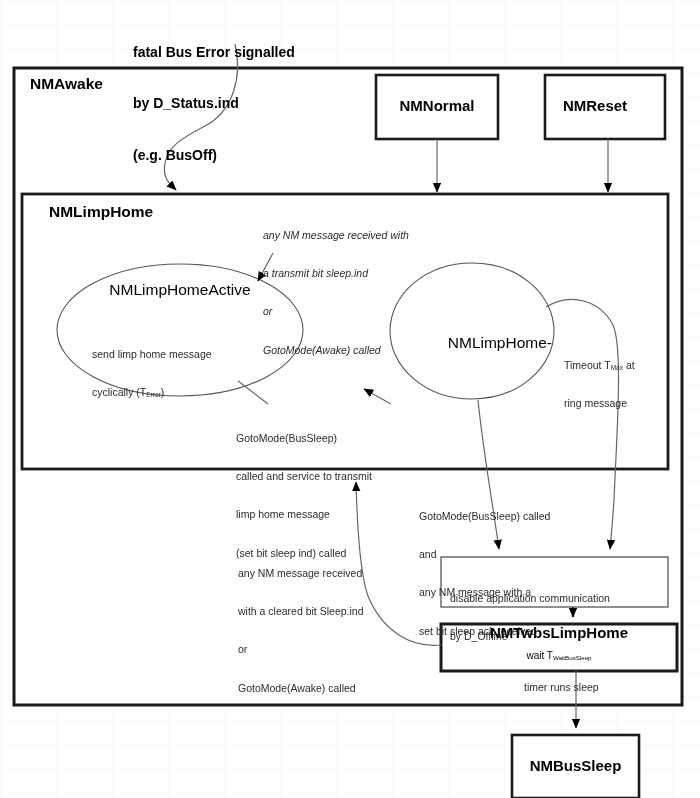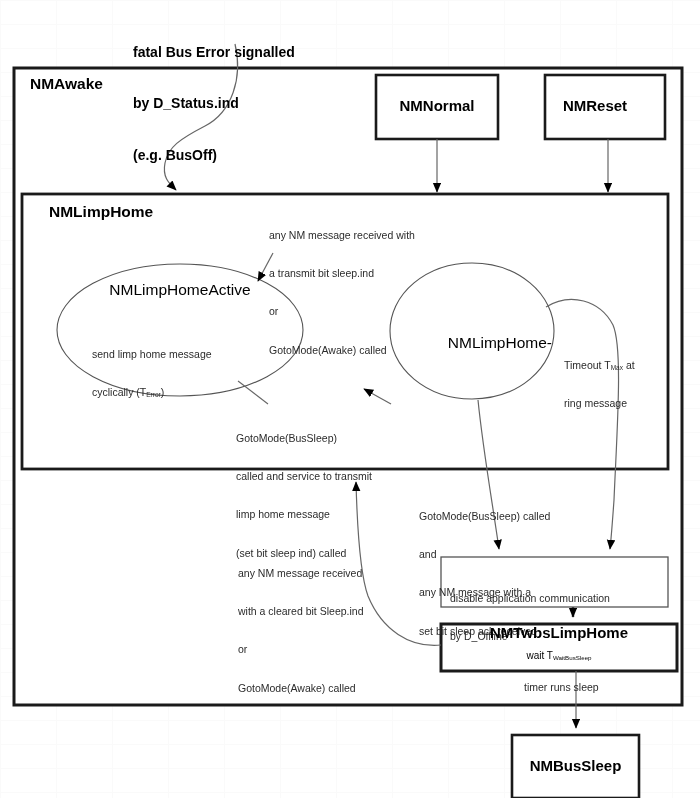--- a/index.html
+++ b/index.html
@@ -129,21 +129,21 @@
   </div>
 
   <div class="txt state-title" style="left:30px; top:75px;">NMAwake</div>
 
   <div class="txt box-title ctr" style="left:376px; top:97px; width:122px;">NMNormal</div>
 
   <div class="txt box-title ctr" style="left:545px; top:97px; width:100px;">NMReset</div>
 
   <div class="txt state-title" style="left:49px; top:203px;">NMLimpHome</div>
 
-  <div class="txt note" style="left:269px; top:203px;">
+  <div class="txt note" style="left:263px; top:203px;font-style:italic;">
     <div>any NM message received with</div>
     <div>a transmit bit sleep.ind</div>
     <div>or</div>
     <div>GotoMode(Awake) called</div>
   </div>
 
   <div class="txt ellipse-title ctr" style="left:57px; top:281px; width:246px;">NMLimpHomeActive</div>
   <div class="txt ellipse-sub" style="left:92px; top:322px;">
     <div>send limp home message</div>
     <div><span>cyclically (T</span><sub>Error</sub><span>)</span></div>

